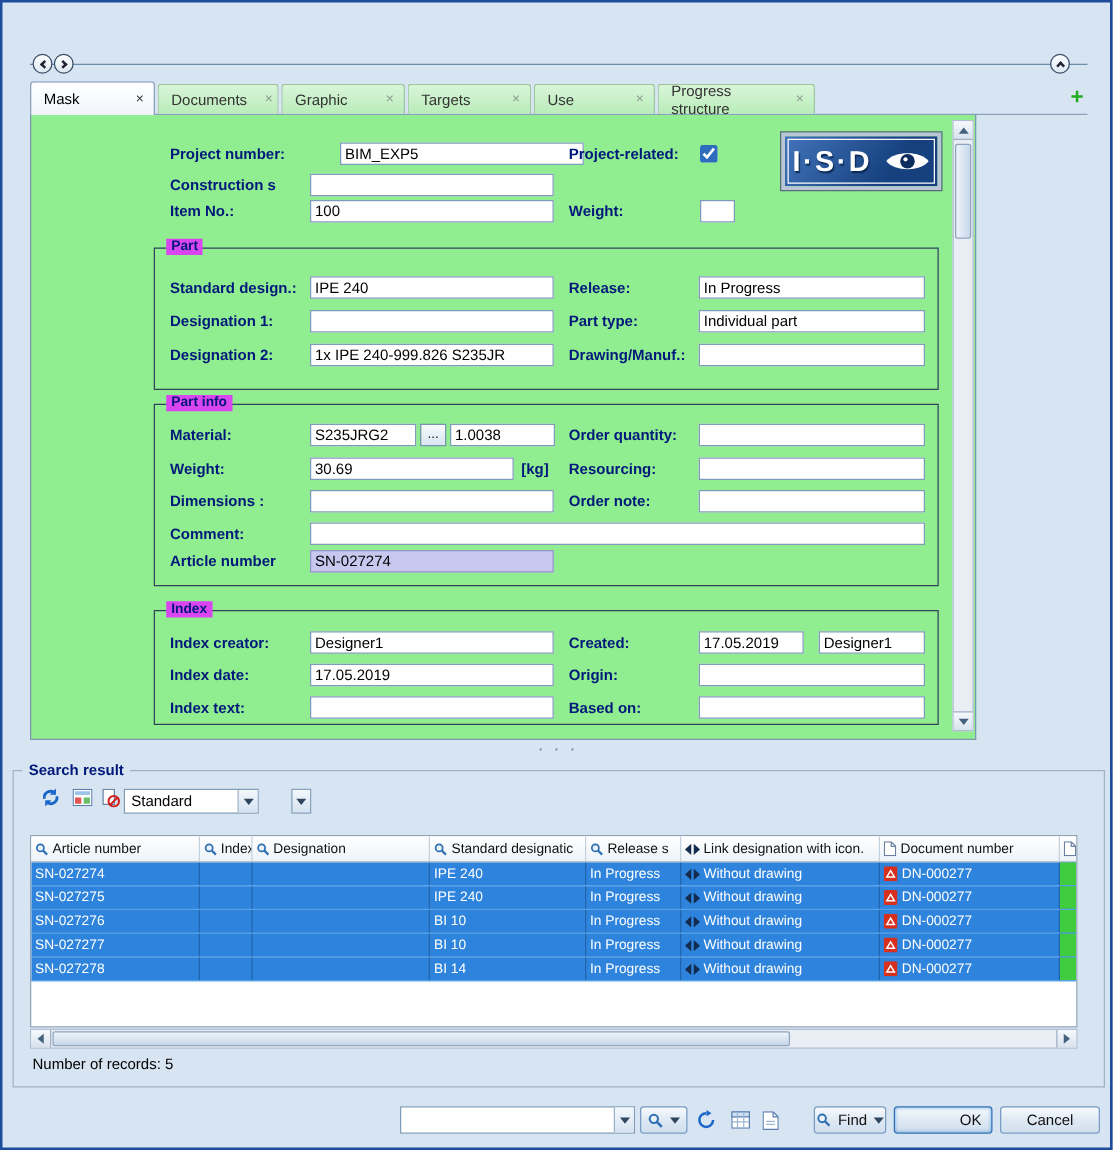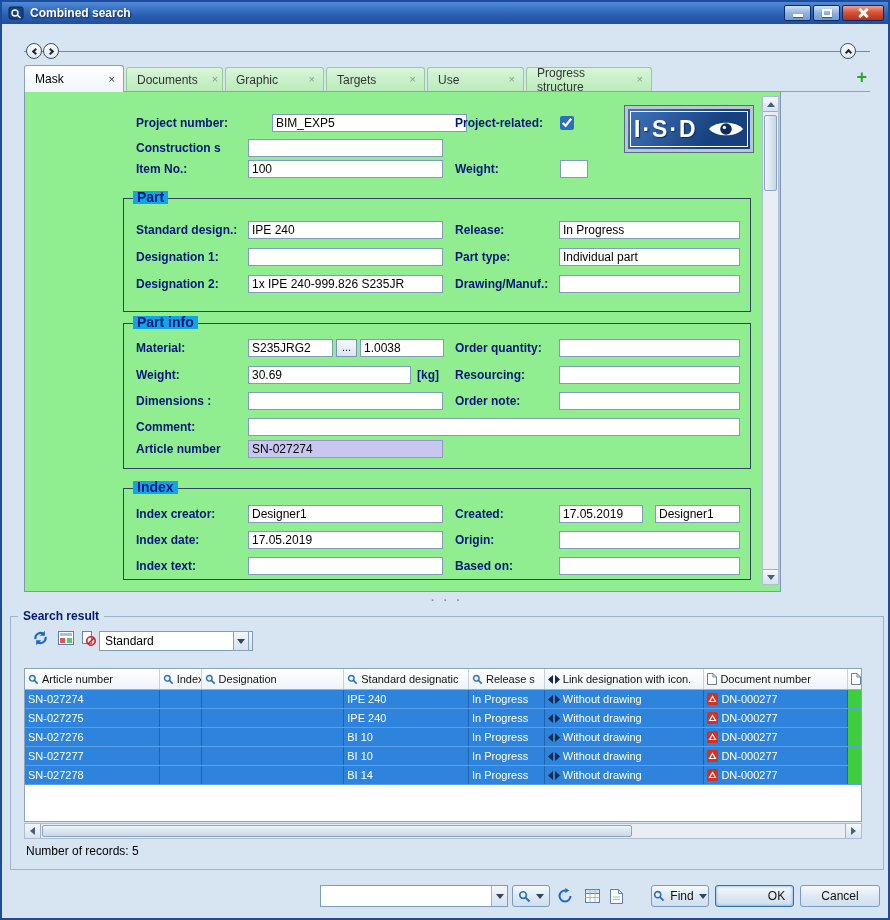--- a/index.html
+++ b/index.html
@@ -60,21 +60,21 @@
   
   .mask-panel { position:absolute; left:22px; top:90px; width:757px; height:500px;
                 background:#90EE90; border:1px solid #7d97b2; border-top:none; }
   .flabel { position:absolute; height:18px; line-height:18px; font-size:12px; font-weight:bold;
             color:#00187a; white-space:nowrap; }
   .fin { position:absolute; height:18px; border:1px solid #7f9db9; background:#fff;
          font-family:"Liberation Sans", sans-serif; font-size:12px; padding:0 3px; }
   .fin.ro { background:#c7c7f0; border-color:#9595c8; }
   .cb { position:absolute; width:14px; height:14px; accent-color:#2e6dbd; }
   .gbox { position:absolute; border:1px solid #31425a; }
-  .glegend { position:absolute; background:#0ea5e9; padding:0 4px; font-size:14px;
+  .glegend { position:absolute; background:#d946ef; padding:0 4px; font-size:11px;
              font-weight:bold; color:#00187a; z-index:2; line-height:13px; }
   .browse-btn { position:absolute; height:18px; width:21px; font-size:11px; line-height:15px;
                 border:1px solid #7a94b4; background:linear-gradient(#f7fafd,#d9e5f1);
                 text-align:center; color:#222; }
   .logo { position:absolute; left:600px; top:14px; width:128px; height:46px;
           background:linear-gradient(125deg,#4274ba,#16407e 70%);
           border:3px solid #b8c6d6; outline:1px solid #5a6b80;
           display:flex; align-items:center; padding:0 6px; }
   .logo::after { content:""; position:absolute; inset:2px; border:1px solid #fff; pointer-events:none; }
   .logo-text { flex:1; color:#fff; font-size:23px; font-weight:bold; letter-spacing:2px;
@@ -144,41 +144,20 @@
          justify-content:center; gap:5px; }
   .btn.default { border-color:#2f6fb2; box-shadow:0 0 3px rgba(60,140,220,.8) inset;padding-left:44px; }
   .icon-btn { position:absolute; width:22px; height:20px; display:flex; align-items:center;
               justify-content:center; }
 </style>
 </head>
 <body>
 
 <div class="window">
 
-  <div class="titlebar">
-    <span class="app-icon">
-      <svg width="16" height="16" viewBox="0 0 16 16">
-          <rect x="1" y="2" width="14" height="12" rx="2" fill="#16407e" stroke="#0a2a55"></rect>
-          <circle cx="7" cy="8" r="3" fill="none" stroke="#fff" stroke-width="1.4"></circle>
-          <line x1="9.2" y1="10.2" x2="12.5" y2="13" stroke="#fff" stroke-width="1.6"></line>
-        </svg>
-    </span>
-    <span class="title-text">Combined search</span>
-    <div class="win-btns">
-      <div class="win-btn">
-          <span class="glyph-min"></span>
-        </div>
-      <div class="win-btn">
-          <span class="glyph-max"></span>
-        </div>
-      <div class="win-btn close">
-          <span class="glyph-close"></span>
-        </div>
-    </div>
-  </div>
 
   <div class="rec-header">
     <div class="rec-line"></div>
     <div class="nav-circle" style="left:2px">
         <span class="chev left"></span>
       </div>
     <div class="nav-circle" style="left:19px">
         <span class="chev right"></span>
       </div>
     <div class="nav-circle" style="right:14px">
@@ -342,21 +321,21 @@
   </div>
   <div class="tool-icon" style="left:76px;top:626px">
     <span style="display:inline-flex">
       <svg width="15" height="15" viewBox="0 0 15 15">
           <rect x="1.5" y="0.5" width="9" height="12" fill="#fff" stroke="#6a85a5"></rect>
           <circle cx="10" cy="10" r="4.2" fill="none" stroke="#d41f1f" stroke-width="1.6"></circle>
           <line x1="7" y1="13" x2="13" y2="7" stroke="#d41f1f" stroke-width="1.6"></line>
         </svg>
     </span>
   </div>
-  <div class="combo" style="left:97px;top:629px;width:154px;height:20px">
+  <div class="combo" style="left:97px;top:629px;width:108px;height:20px">
     <span class="combo-val">Standard</span>
     <span class="combo-arrow">
         <span class="dn"></span>
       </span>
   </div>
   <div class="mini-drop" style="left:231px;top:629px;width:16px;height:20px">
     <span class="dn"></span>
   </div>
 
   <div class="table">

